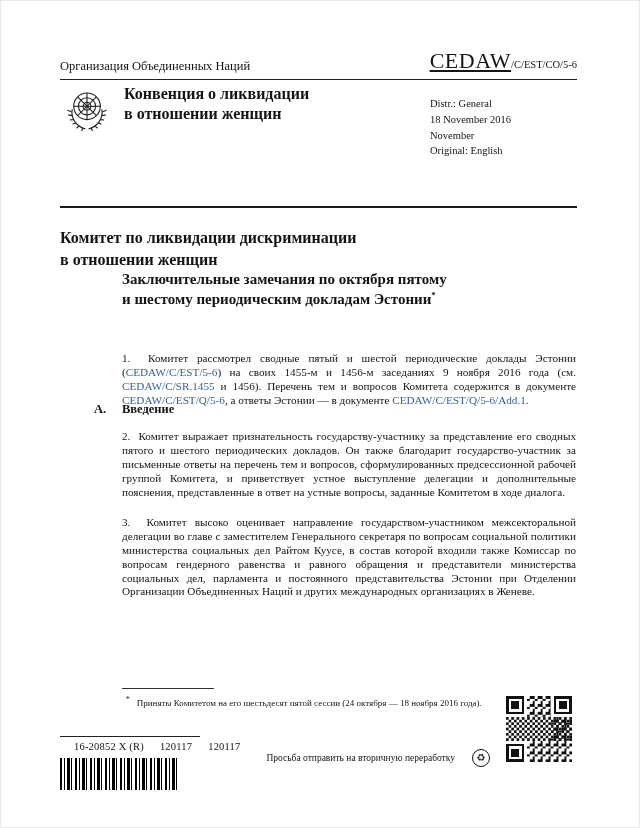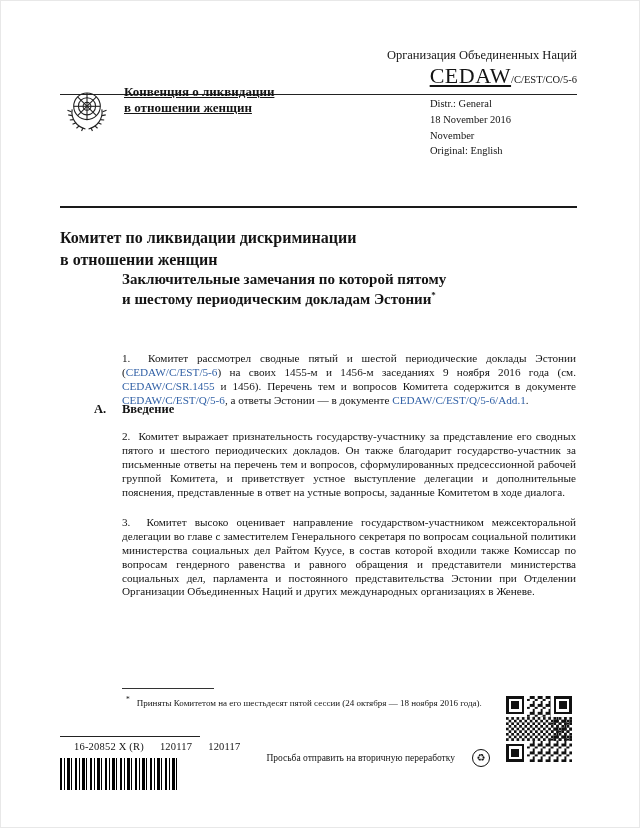--- a/index.html
+++ b/index.html
@@ -11,31 +11,31 @@
     font-family: "Liberation Serif", serif;
     color: #141414;
     overflow: hidden;
     box-shadow: inset 0 0 0 1px #e8e8e8;
   }
 
   
   .top-header {
     position: absolute; left: 60px; right: 63px; top: 48px;
     display: flex; justify-content: space-between; align-items: flex-end;
-    border-bottom: 1px solid #222; padding-bottom: 5px; flex-direction: column;
+    border-bottom: 1px solid #222; padding-bottom: 5px;
   }
   .org { font-size: 12.5px; }
   .symbol { white-space: nowrap; }
   .sym-big { font-size: 22px; letter-spacing: .5px; text-decoration: underline; }
   .sym-small { font-size: 10.5px; }
 
   
   .masthead { position: absolute; left: 62px; right: 63px; top: 82px; height: 122px; }
   .emblem { position: absolute; left: 0; top: 4px; width: 50px; height: 50px; }
-  .conv-title { position: absolute; left: 62px; top: 2px; font-weight: bold; font-size: 13px; line-height: 1.22; text-decoration: underline; }
+  .conv-title { position: absolute; left: 62px; top: 2px; font-weight: bold; font-size: 16px; line-height: 1.22; }
   .meta { position: absolute; left: 368px; top: 14px; font-size: 10.5px; line-height: 1.5; }
 
   .thick-rule { position: absolute; left: 60px; right: 63px; top: 206px; border-top: 2px solid #1a1a1a; }
 
   .committee { position: absolute; left: 60px; top: 227px; font-weight: bold; font-size: 16px; line-height: 1.35; }
 
   .doc-title { position: absolute; left: 122px; top: 270px; width: 452px; font-size: 15px; line-height: 1.3; font-weight: bold; margin: 0; }
   .tmark { font-size: 9px; }
 
   .para { position: absolute; left: 122px; width: 454px; font-size: 11.2px; line-height: 1.24; text-align: justify; margin: 0; }
@@ -109,21 +109,21 @@
     </div>
   </div>
 
   <div class="thick-rule"></div>
 
   <div class="committee">
     <div>Комитет по ликвидации дискриминации</div>
     <div>в отношении женщин</div>
   </div>
 
-  <h1 class="doc-title"><span>Заключительные замечания по которой пятому</span><br><span>и шестому периодическим докладам Эстонии</span><sup class="tmark">*</sup></h1>
+  <h1 class="doc-title"><span>Заключительные замечания по октября пятому</span><br><span>и шестому периодическим докладам Эстонии</span><sup class="tmark">*</sup></h1>
 
   <p class="para p1"><span>1.&nbsp;&nbsp;Комитет рассмотрел сводные пятый и шестой периодические доклады Эстонии (</span><a class="link">CEDAW/C/EST/5-6</a><span>) на своих 1455-м и 1456-м заседаниях 9 ноября 2016 года (см. </span><a class="link">CEDAW/C/SR.1455</a><span> и 1456). Перечень тем и вопросов Комитета содержится в документе </span><a class="link">CEDAW/C/EST/Q/5-6</a><span>, а ответы Эстонии — в документе </span><a class="link">CEDAW/C/EST/Q/5-6/Add.1</a><span>.</span></p>
 
   <div class="section-heading">
     <span class="sec-label">A.</span><span>Введение</span>
   </div>
 
   <p class="para p2">2.&nbsp;&nbsp;Комитет выражает признательность государству-участнику за представление его сводных пятого и шестого периодических докладов. Он также благодарит государство-участник за письменные ответы на перечень тем и вопросов, сформулированных предсессионной рабочей группой Комитета, и приветствует устное выступление делегации и дополнительные пояснения, представленные в ответ на устные вопросы, заданные Комитетом в ходе диалога.</p>
   <p class="para p3">3.&nbsp;&nbsp;Комитет высоко оценивает направление государством-участником межсекторальной делегации во главе с заместителем Генерального секретаря по вопросам социальной политики министерства социальных дел Райтом Куусе, в состав которой входили также Комиссар по вопросам гендерного равенства и равного обращения и представители министерства социальных дел, парламента и постоянного представительства Эстонии при Отделении Организации Объединенных Наций и других международных организациях в Женеве.</p>
 

